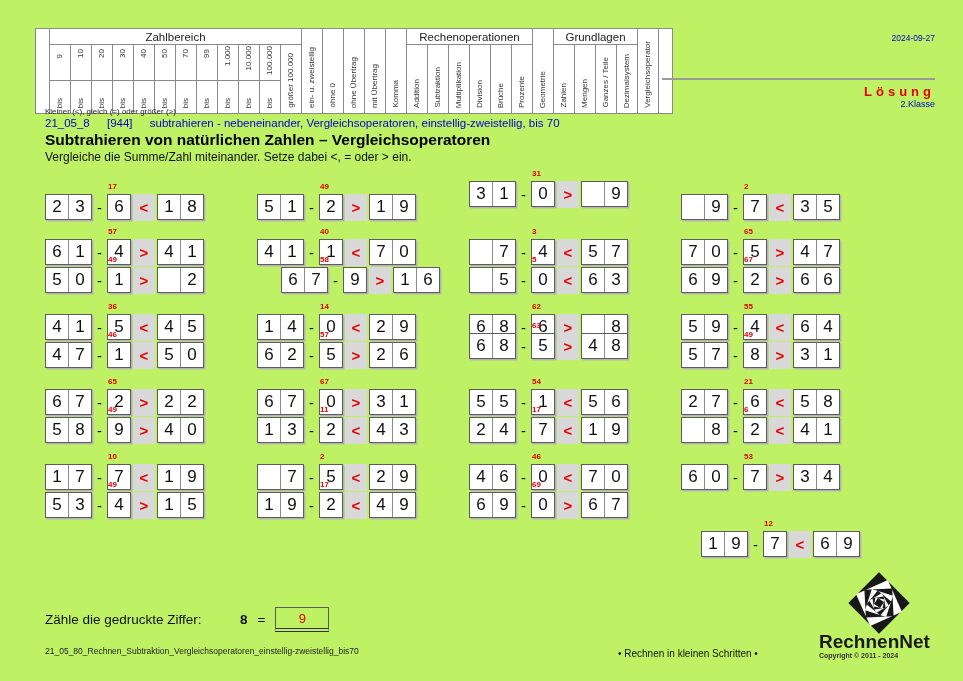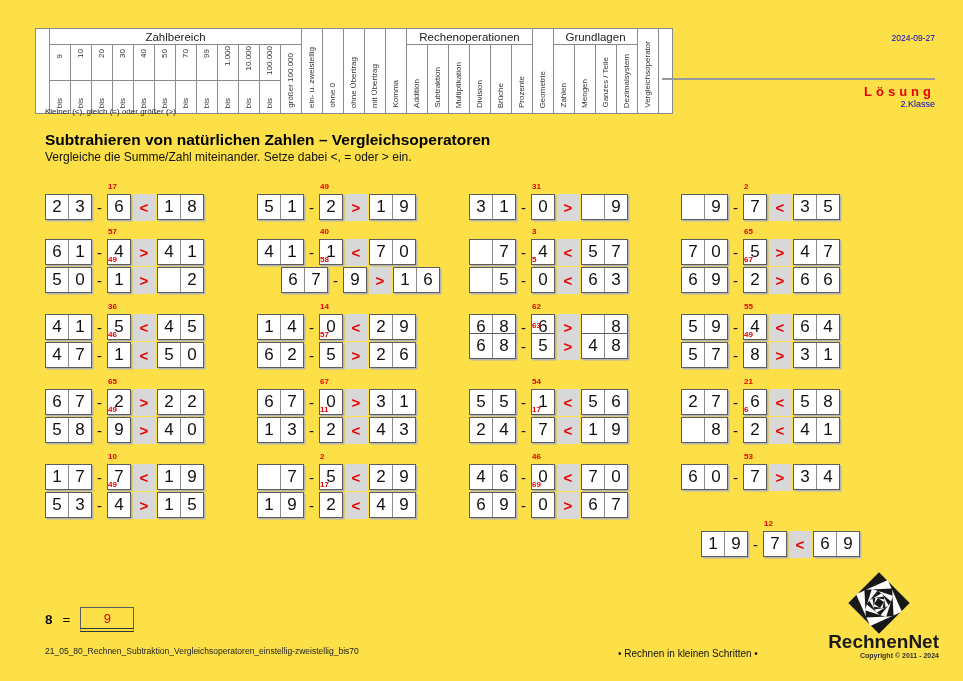--- a/index.html
+++ b/index.html
@@ -1,16 +1,16 @@
 <!DOCTYPE html>
 <html><head>
 <meta charset="utf-8">
 <style>
   html,body{margin:0;padding:0;background:#fff;}
-  #page{position:relative;width:963px;height:681px;background:#fde047;overflow:hidden;
+  #page{position:relative;width:963px;height:681px;background:#bef264;overflow:hidden;
         font-family:"Liberation Sans",sans-serif;color:#111;}
 
   
   #htable-wrap{position:absolute;left:35px;top:28px;}
   table.hd{border-collapse:collapse;table-layout:fixed;}
   table.hd td{border:1px solid #8a8a8a;padding:0;background:#fff;}
   td.spacer{width:13px;}
   td.grp{font-size:11.5px;text-align:center;vertical-align:middle;height:15px;color:#222;}
   td.vcell{width:20px;text-align:center;}
   td.vtop{vertical-align:top;height:30px;}
@@ -51,21 +51,21 @@
   .count-digit{font-weight:bold;margin-right:10px;}
   .count-eq{margin-right:10px;}
   .ansbox{width:52px;height:20px;border:1.5px solid #5c5c5c;border-bottom:4px double #333;
           display:flex;align-items:center;justify-content:center;
           color:#e60000;font-size:13px;}
   .fname{position:absolute;left:45px;top:646px;font-size:8.5px;color:#222;}
   .fcenter{position:absolute;left:618px;top:648px;font-size:10px;color:#111;}
   .fright{position:absolute;right:28px;top:648px;font-size:10px;color:#111;width:190px;text-align:left;}
 
   
-  .logo{position:absolute;right:24px;top:572px;width:120px;text-align:right;}
+  .logo{position:absolute;right:24px;top:572px;width:120px;text-align:left;}
   .logo svg{display:block;margin:0 auto;}
   .logo-name{font-size:19px;font-weight:bold;color:#1a1a1a;line-height:1;margin-top:-2px;}
   .logo-copy{font-size:7px;font-weight:bold;color:#333;margin-top:1px;}
 </style>
 </head>
 <body>
 
 <div id="page">
 
   <div id="htable-wrap">
@@ -125,20 +125,25 @@
         </tbody>
       </table>
     </div>
 
   <div class="date">2024-09-27</div>
   <div class="hrule"></div>
   <div class="loesung">Lösung</div>
   <div class="klasse">2.Klasse</div>
 
   <div class="subhdr">Kleiner (&lt;), gleich (=) oder größer (&gt;)</div>
+  <div class="tline1">
+    <span class="sp">21_05_8</span>
+    <span class="sp">[944]</span>
+    <span>subtrahieren - nebeneinander, Vergleichsoperatoren, einstellig-zweistellig, bis 70</span>
+  </div>
   <div class="tline2">Subtrahieren von natürlichen Zahlen – Vergleichsoperatoren</div>
   <div class="tline3">Vergleiche die Summe/Zahl miteinander. Setze dabei &lt;, = oder &gt; ein.</div>
 
   <div id="problems">
       <div class="prob" style="top: 193px; left: 0px;">
         <span class="hint">17</span>
         <div class="pair">
           <div class="db">2</div>
           <div class="db">3</div>
         </div>
@@ -161,21 +166,21 @@
         <span class="minus">-</span>
         <div class="pair">
           <div class="db">2</div>
         </div>
         <div class="opbox">&gt;</div>
         <div class="pair">
           <div class="db">1</div>
           <div class="db">9</div>
         </div>
       </div>
-      <div class="prob" style="top: 193px; left: 424px;">
+      <div class="prob" style="top: 180px; left: 424px;">
         <span class="hint">31</span>
         <div class="pair">
           <div class="db">3</div>
           <div class="db">1</div>
         </div>
         <span class="minus">-</span>
         <div class="pair">
           <div class="db">0</div>
         </div>
         <div class="opbox">&gt;</div>
@@ -708,20 +713,21 @@
         </div>
         <div class="opbox">&lt;</div>
         <div class="pair">
           <div class="db">6</div>
           <div class="db">9</div>
         </div>
       </div>
     </div>
 
   <div class="count-line">
+    <span class="count-label">Zähle die gedruckte Ziffer:</span>
     <span class="count-digit">8</span>
     <span class="count-eq">=</span>
     <span class="ansbox">9</span>
   </div>
 
   <div class="fname">21_05_80_Rechnen_Subtraktion_Vergleichsoperatoren_einstellig-zweistellig_bis70</div>
   <div class="fcenter">• Rechnen in kleinen Schritten •</div>
 
   <div class="logo">
     <svg width="62" height="62" viewBox="-50 -50 100 100">

